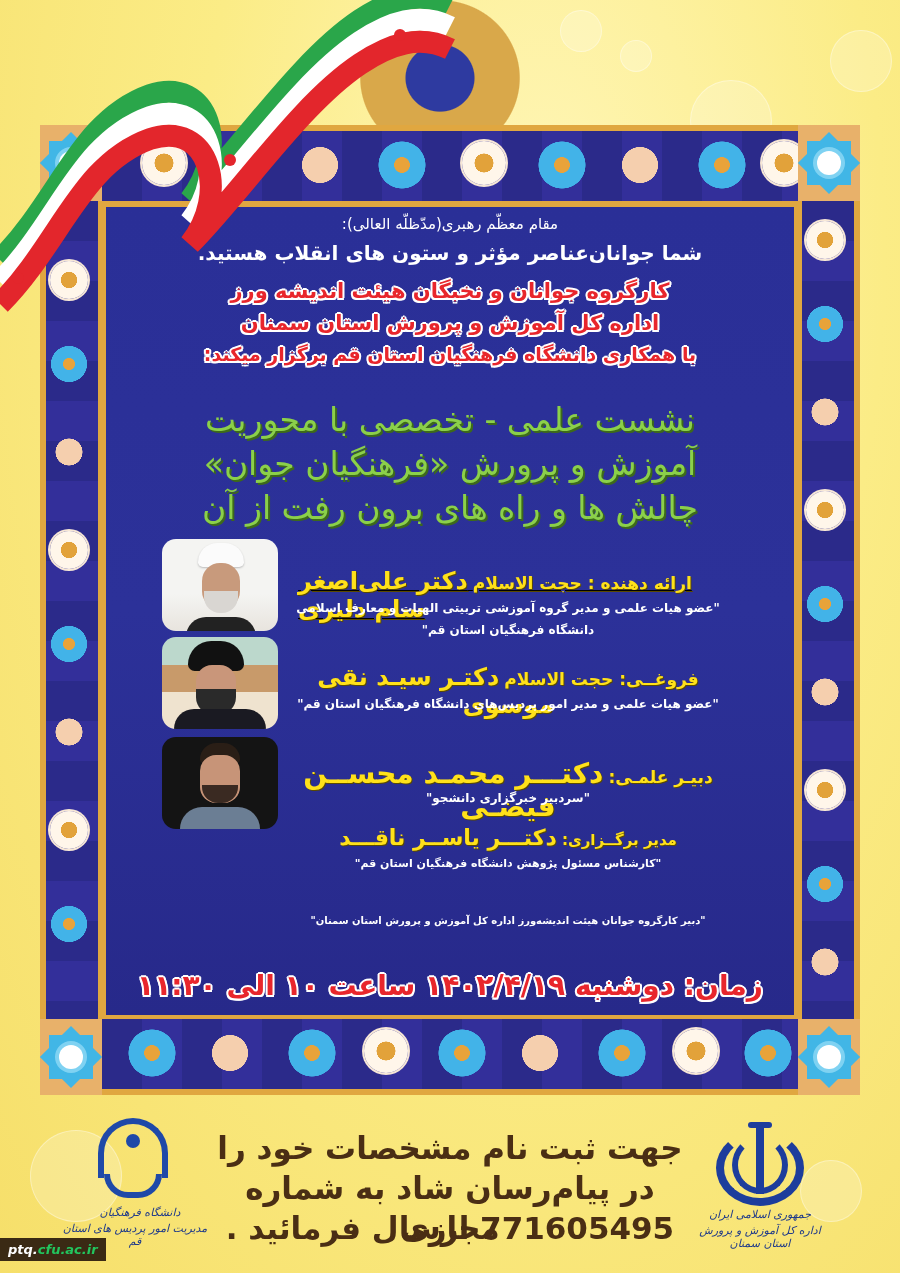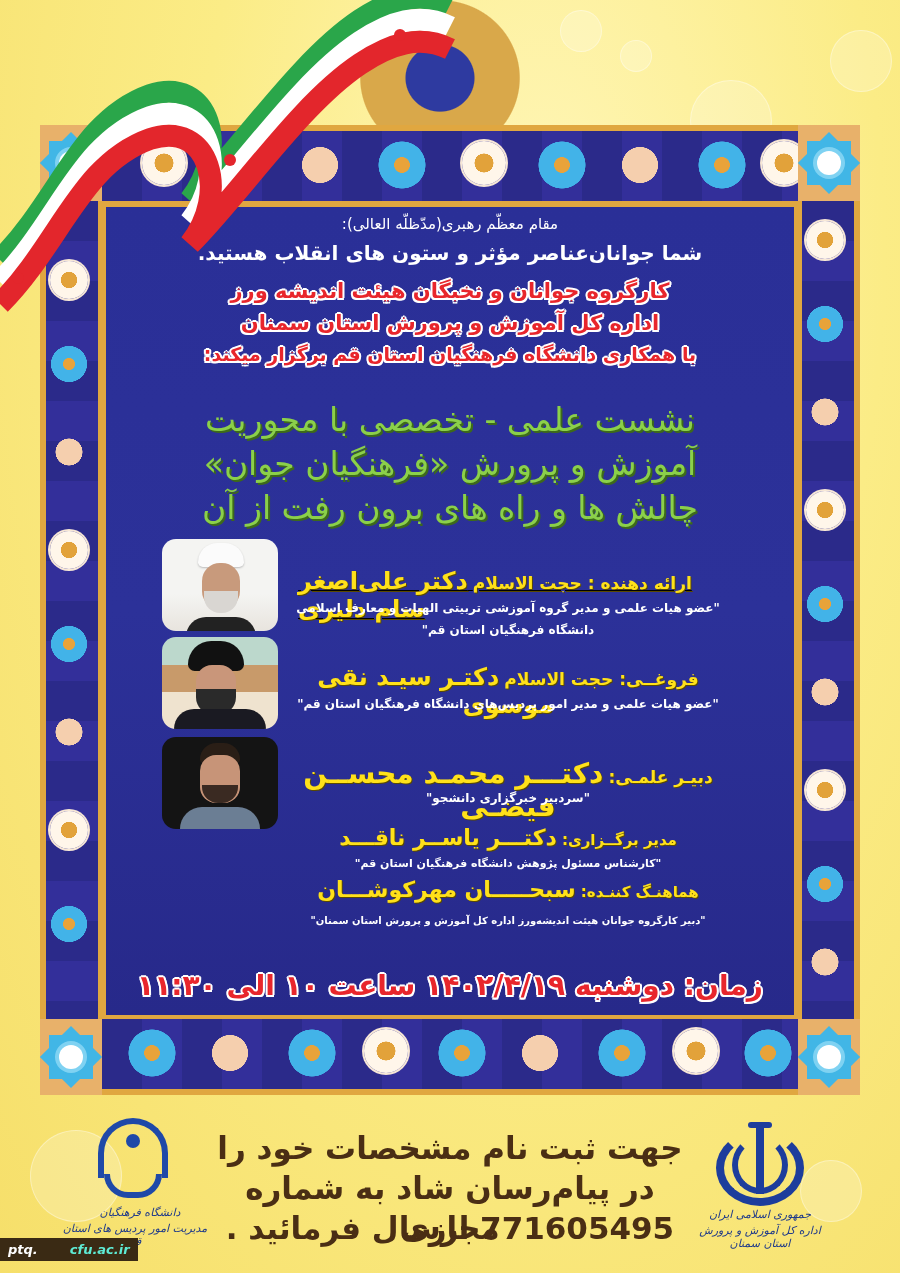--- a/index.html
+++ b/index.html
@@ -39,21 +39,21 @@
   .t-white{color:#ffffff;}
   .t-red{color:#e8262c;font-weight:bold;
     text-shadow:2px 0 #fff,-2px 0 #fff,0 2px #fff,0 -2px #fff,1.5px 1.5px #fff,-1.5px -1.5px #fff,1.5px -1.5px #fff,-1.5px 1.5px #fff;}
   .t-green{color:#8bd04a;font-weight:normal;text-shadow:2px 2px 0 #3d6a1a;margin-top:21px;}
   .t-yellow{color:#ffe11a;font-weight:bold;text-shadow:1px 1px 0 #5a4a00;}
   .photo{position:absolute;border-radius:14px;overflow:hidden;}
   .reg{position:absolute;left:200px;width:500px;direction:rtl;text-align:center;
     color:#4a2e14;font-weight:bold;font-size:31px;line-height:40px;}
   .watermark{position:absolute;left:0;bottom:12px;background:#3a2a14;color:#fff;
     font:bold italic 13px "DejaVu Sans",sans-serif;padding:4px 8px;}
-  .watermark .acc{color:#5eead4;margin-left:32px;}
+  .watermark .acc{color:#22c55e;}
   .logo-cap{position:absolute;direction:rtl;text-align:center;color:#1f3a8a;font-size:11px;font-style:italic;}
 </style>
 </head>
 <body>
 
 <div class="bubble" style="left:560px;top:10px;width:40px;height:40px;"></div>
 <div class="bubble" style="left:690px;top:80px;width:80px;height:80px;"></div>
 <div class="bubble" style="left:830px;top:30px;width:60px;height:60px;"></div>
 <div class="bubble" style="left:620px;top:40px;width:30px;height:30px;"></div>
 <div class="bubble" style="left:30px;top:1130px;width:90px;height:90px;"></div>
@@ -175,24 +175,20 @@
     <span class="t-yellow" style="font-size:17px;">دبیـر علمـی:</span>
     <span class="t-yellow" style="font-size:28px;">دکتـــر محمـد محســن فیضـی</span>
   </div>
   <div style="position:absolute;left:180px;width:444px;top:584px;direction:rtl;text-align:center;font-size:12px;font-weight:bold;" class="t-white">"سردبیر خبرگزاری دانشجو"</div>
 
   <div style="position:absolute;left:180px;width:444px;top:618px;direction:rtl;text-align:center;">
     <span class="t-yellow" style="font-size:15px;">مدیر برگــزاری:</span>
     <span class="t-yellow" style="font-size:22px;">دکتـــر یاســر ناقـــد</span>
   </div>
   <div style="position:absolute;left:180px;width:444px;top:650px;direction:rtl;text-align:center;font-size:11px;font-weight:bold;" class="t-white">"کارشناس مسئول پژوهش دانشگاه فرهنگیان استان قم"</div>
-  <div style="position:absolute;left:180px;width:444px;top:670px;direction:rtl;text-align:center;">
-    <span class="t-yellow" style="font-size:15px;">هماهنـگ کننـده:</span>
-    <span class="t-yellow" style="font-size:22px;">سبحـــــان مهرکوشـــان</span>
-  </div>
   <div style="position:absolute;left:150px;width:504px;top:708px;direction:rtl;text-align:center;font-size:10px;font-weight:bold;" class="t-white">"دبیر کارگروه جوانان هیئت اندیشه‌ورز اداره کل آموزش و پرورش استان سمنان"</div>
 
   <div class="rtl t-red" style="top:762px;font-size:28px;">زمان: دوشنبه ۱۴۰۲/۴/۱۹ ساعت ۱۰ الی ۱۱:۳۰</div>
 </div>
 
 <svg class="ribbon" viewBox="0 0 470 340">
   <path d="M0,260 C60,200 80,120 150,95 C210,75 230,150 190,200 C240,150 300,60 360,20 C390,0 420,-10 450,5" fill="none" stroke="#2aa64a" stroke-width="22"></path>
   <path d="M0,282 C60,222 80,142 150,117 C210,97 230,172 190,222 C240,172 300,82 360,42 C390,22 420,12 450,27" fill="none" stroke="#ffffff" stroke-width="22"></path>
   <path d="M0,304 C60,244 80,164 150,139 C210,119 230,194 190,244 C240,194 300,104 360,64 C390,44 420,34 450,49" fill="none" stroke="#e3262c" stroke-width="22"></path>
   <circle cx="230" cy="160" r="6" fill="#e3262c"></circle>

